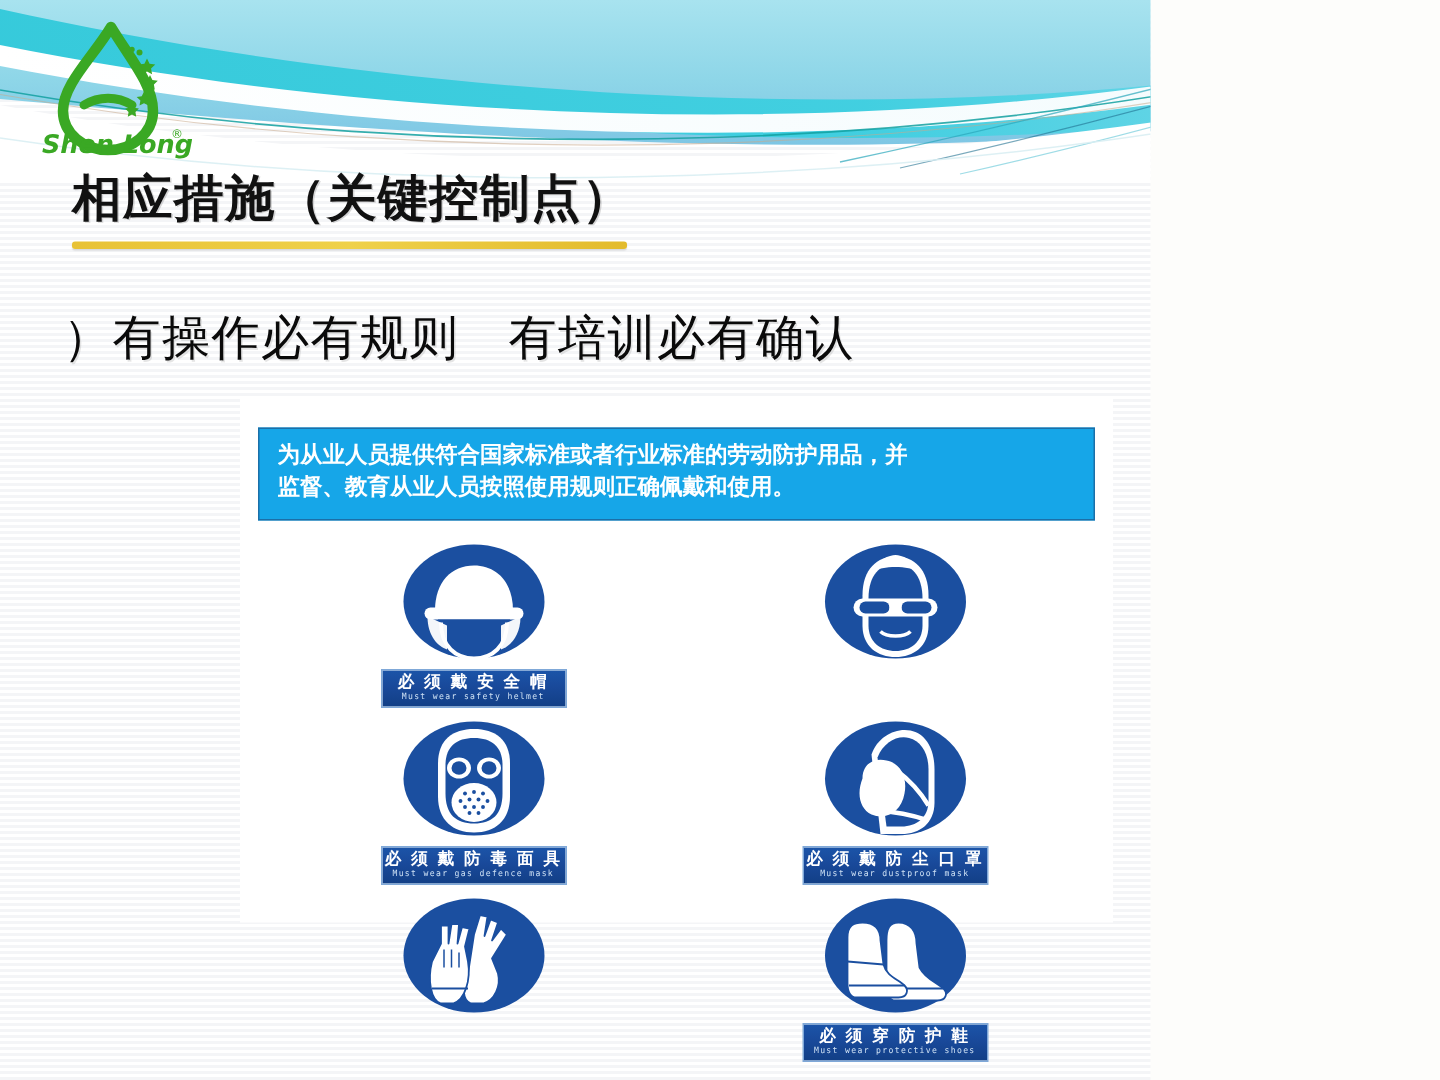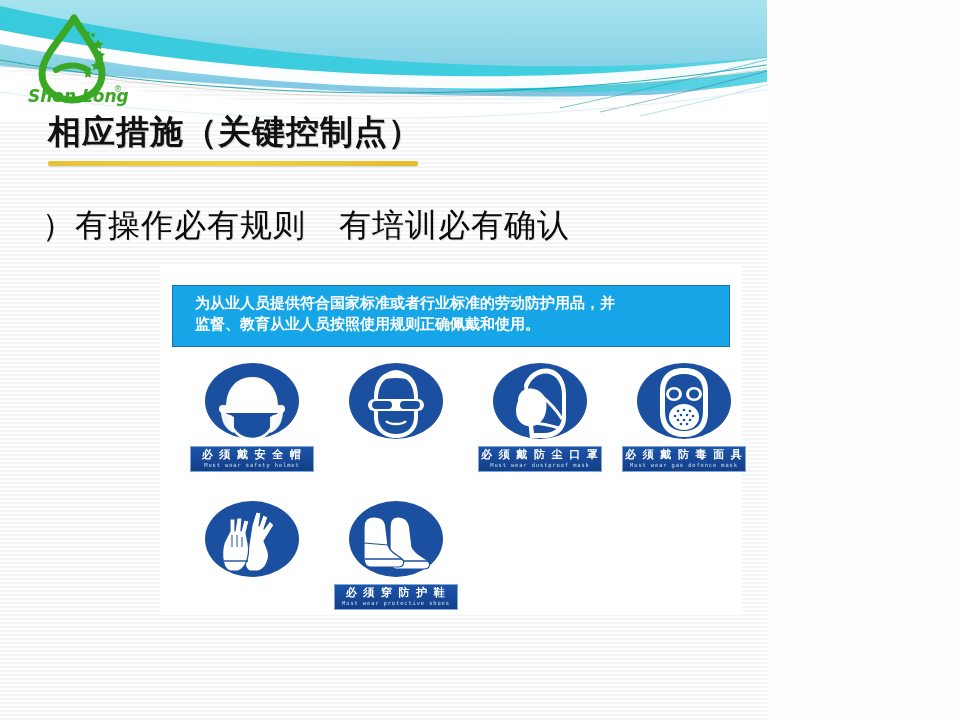--- a/index.html
+++ b/index.html
@@ -102,44 +102,43 @@
 
   .notice-banner {
     position: absolute;
     left: 12px;
     top: 20px;
     width: 558px;
     height: 62px;
     box-sizing: border-box;
     background: #16a6e8;
     border: 1px solid #1b6fa8;
-    padding: 7px 10px 0 22px;
+    padding: 7px 10px 0 12px;
   }
   .notice-text {
     font-family: "DejaVu Sans", "Liberation Sans", sans-serif;
     font-size: 15px;
     font-weight: bold;
     line-height: 1.42;
     color: #ffffff;
     letter-spacing: 0px;
     white-space: pre-line;
   }
 
   
   .sign-grid {
     position: absolute;
-    left: 30px;
+    left: 18px;
     top: 96px;
     width: 556px;
     display: grid;
-    grid-template-columns: repeat(4, 1fr);
+    grid-template-columns: repeat(2, 1fr);
     grid-template-rows: repeat(2, 118px);
     column-gap: 6px;
     row-gap: 0px;
-    gap: 20px;
   }
   .sign-cell {
     position: relative;
     display: flex;
     flex-direction: column;
     align-items: center;
     justify-content: flex-start;
   }
   .sign-disc {
     width: 124px;
@@ -277,36 +276,20 @@
           <ellipse cx="62" cy="40" rx="47" ry="38" fill="#1b4fa0"></ellipse>
           <path d="M40 36 C40 18 50 10 62 10 C74 10 84 18 84 36 L84 56 C84 70 74 77 62 77 C50 77 40 70 40 56 Z" fill="#ffffff"></path>
           <path d="M44 38 C44 22 52 15 62 15 C72 15 80 22 80 38 L80 56 C80 67 72 73 62 73 C52 73 44 67 44 56 Z" fill="#1b4fa0"></path>
           <path d="M46 20 C50 12 58 9 62 9 C66 9 74 12 78 20 C70 16 54 16 46 20 Z" fill="#ffffff"></path>
           <rect x="34" y="38" width="56" height="12" rx="6" fill="#ffffff"></rect>
           <rect x="38" y="40" width="20" height="8" rx="4" fill="#1b4fa0"></rect>
           <rect x="66" y="40" width="20" height="8" rx="4" fill="#1b4fa0"></rect>
           <rect x="58" y="42" width="8" height="4" fill="#ffffff"></rect>
           <path d="M52 60 C56 64 68 64 72 60" fill="none" stroke="#ffffff" stroke-width="2.4"></path>
         </svg>
-      </div>
-
-      <div class="sign-cell">
-        <svg class="sign-disc" viewBox="0 0 124 84">
-          <ellipse cx="62" cy="40" rx="47" ry="38" fill="#1b4fa0"></ellipse>
-          <path d="M46 24 C50 12 62 6 72 8 C82 10 88 20 88 34 L88 56 C88 70 78 77 66 77 L52 77 Z" fill="#ffffff"></path>
-          <path d="M50 26 C54 16 63 11 71 13 C79 15 84 23 84 34 L84 55 C84 66 76 72 66 72 L56 72 Z" fill="#1b4fa0"></path>
-          <path d="M40 40 C40 30 48 26 56 28 C66 30 70 40 68 50 C66 62 56 68 46 64 C38 60 36 50 40 40 Z" fill="#ffffff"></path>
-          <path d="M62 34 C70 40 78 48 84 58" fill="none" stroke="#ffffff" stroke-width="3"></path>
-          <path d="M52 62 C62 62 72 64 84 68" fill="none" stroke="#ffffff" stroke-width="3"></path>
-          <ellipse cx="52" cy="46" rx="12" ry="11" fill="#ffffff"></ellipse>
-        </svg>
-        <div class="sign-label">
-          <span class="label-cn">必 须 戴 防 尘 口 罩</span>
-          <span class="label-en">Must wear dustproof mask</span>
-        </div>
       </div>
 
       <div class="sign-cell">
         <svg class="sign-disc" viewBox="0 0 124 84">
           <ellipse cx="62" cy="40" rx="47" ry="38" fill="#1b4fa0"></ellipse>
           <path d="M38 30 C38 14 48 7 62 7 C76 7 86 14 86 30 L86 52 C86 68 76 76 62 76 C48 76 38 68 38 52 Z" fill="#ffffff"></path>
           <path d="M43 31 C43 19 50 13 62 13 C74 13 81 19 81 31 L81 50 C81 64 74 70 62 70 C50 70 43 64 43 50 Z" fill="#1b4fa0"></path>
           <ellipse cx="52" cy="33" rx="8" ry="7" fill="#ffffff"></ellipse>
           <ellipse cx="72" cy="33" rx="8" ry="7" fill="#ffffff"></ellipse>
           <ellipse cx="52" cy="33" rx="5" ry="4.5" fill="#1b4fa0"></ellipse>
@@ -326,20 +309,36 @@
             <circle cx="59" cy="63" r="1.3"></circle>
               <circle cx="65" cy="63" r="1.3"></circle>
           </g>
         </svg>
         <div class="sign-label">
           <span class="label-cn">必 须 戴 防 毒 面 具</span>
           <span class="label-en">Must wear gas defence mask</span>
         </div>
       </div>
 
+      <div class="sign-cell">
+        <svg class="sign-disc" viewBox="0 0 124 84">
+          <ellipse cx="62" cy="40" rx="47" ry="38" fill="#1b4fa0"></ellipse>
+          <path d="M46 24 C50 12 62 6 72 8 C82 10 88 20 88 34 L88 56 C88 70 78 77 66 77 L52 77 Z" fill="#ffffff"></path>
+          <path d="M50 26 C54 16 63 11 71 13 C79 15 84 23 84 34 L84 55 C84 66 76 72 66 72 L56 72 Z" fill="#1b4fa0"></path>
+          <path d="M40 40 C40 30 48 26 56 28 C66 30 70 40 68 50 C66 62 56 68 46 64 C38 60 36 50 40 40 Z" fill="#ffffff"></path>
+          <path d="M62 34 C70 40 78 48 84 58" fill="none" stroke="#ffffff" stroke-width="3"></path>
+          <path d="M52 62 C62 62 72 64 84 68" fill="none" stroke="#ffffff" stroke-width="3"></path>
+          <ellipse cx="52" cy="46" rx="12" ry="11" fill="#ffffff"></ellipse>
+        </svg>
+        <div class="sign-label">
+          <span class="label-cn">必 须 戴 防 尘 口 罩</span>
+          <span class="label-en">Must wear dustproof mask</span>
+        </div>
+      </div>
+
 
       <div class="sign-cell">
         <svg class="sign-disc" viewBox="0 0 124 84">
           <ellipse cx="62" cy="40" rx="47" ry="38" fill="#1b4fa0"></ellipse>
 
           <path d="M62 26 L66 13 L71 14 L69 27 L73 16 L78 18 L74 30 L80 22 L84 26 L74 42 L78 52 C80 60 76 70 68 72 L60 72 C54 70 54 60 58 52 Z" fill="#ffffff" stroke="#1b4fa0" stroke-width="1.2" stroke-linejoin="round"></path>
 
           <path d="M40 32 L40 20 L45 20 L45 32 L47 19 L52 19 L51 32 L54 21 L59 22 L56 34 L58 44 C60 56 56 70 48 72 L40 72 C33 70 31 56 34 44 Z" fill="#ffffff" stroke="#1b4fa0" stroke-width="1.2" stroke-linejoin="round"></path>
           <path d="M42 36 L42 48 M47 36 L47 48 M52 38 L52 48" stroke="#1b4fa0" stroke-width="1" fill="none"></path>
           <path d="M34 62 L58 62" stroke="#1b4fa0" stroke-width="1.4" fill="none"></path>

